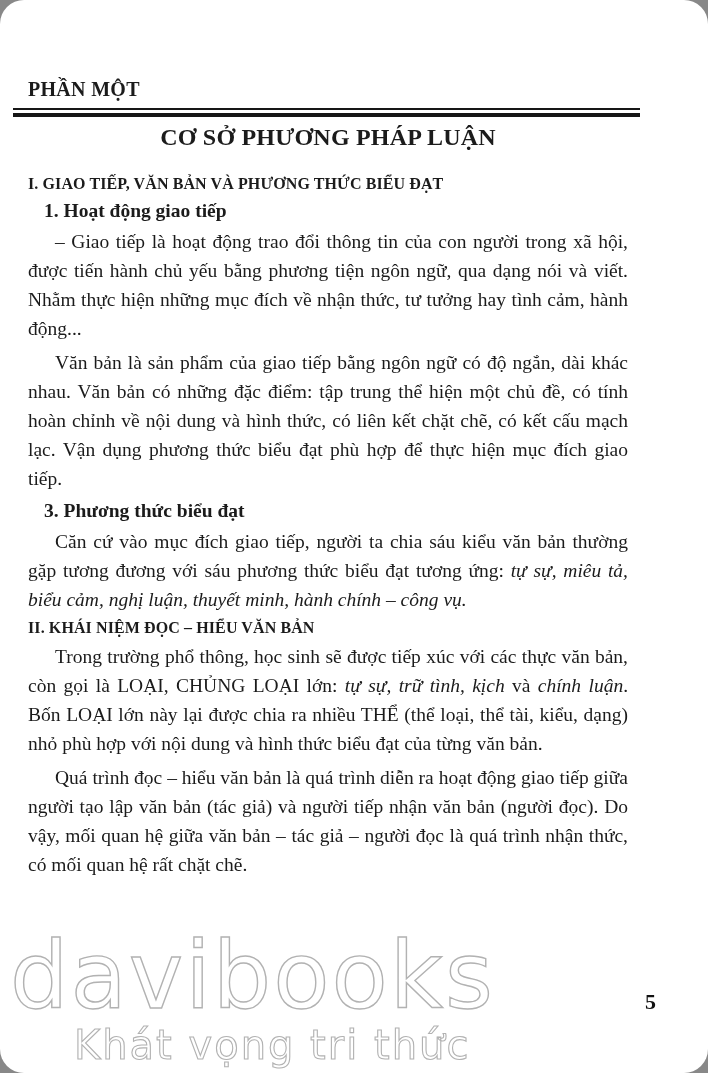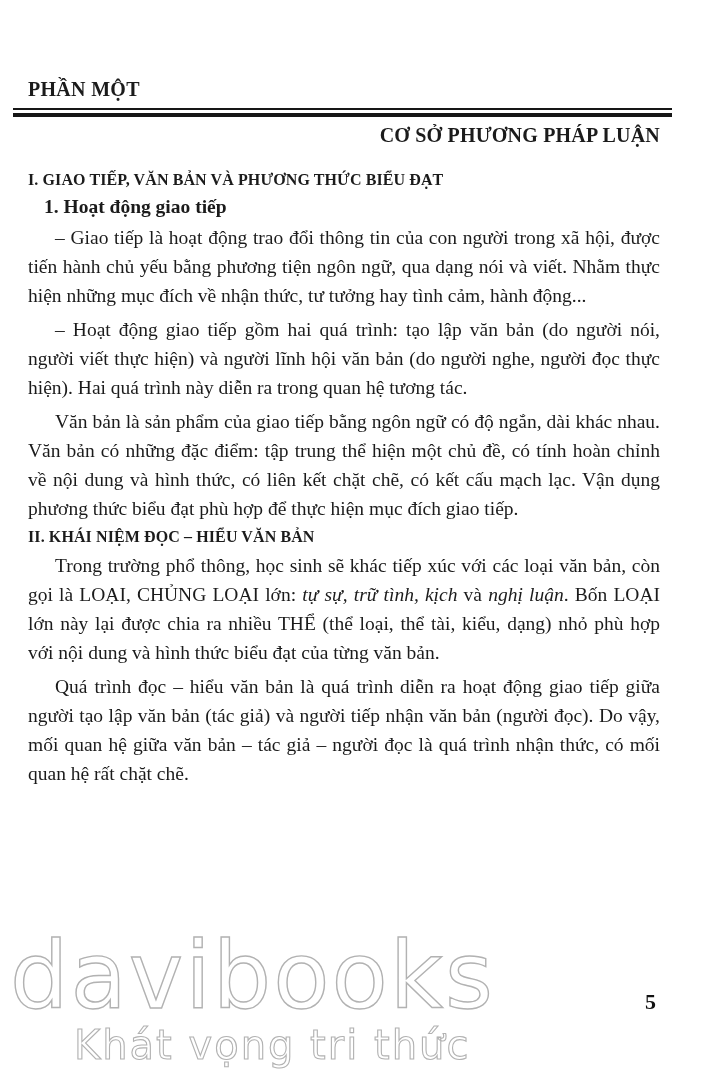--- a/index.html
+++ b/index.html
@@ -6,21 +6,22 @@
   .page {
     position: relative;
     width: 708px;
     height: 1073px;
     margin: 0 auto;
     background: #ffffff;
     overflow: hidden;
     font-family: "Liberation Serif", "DejaVu Serif", serif;
     color: #1b1b1b;
     box-sizing: border-box;
-    padding: 78px 48px 0 28px;
+    padding: 78px 80px 0 28px;
+    border-radius: 24px;
   }
   .part-label {
     font-size: 20px;
     font-weight: bold;
     letter-spacing: 0.3px;
   }
   .main-title {
     margin-top: 9px;
     text-align: center;
     font-size: 27px;
@@ -29,22 +30,22 @@
     line-height: 1.2;
   }
   .title-rule {
     margin: 7px -12px 0 -15px;
     height: 3px;
     border-top: 2px solid #161616;
     border-bottom: 4px solid #161616;
   }
   .chapter-title {
     margin-top: 7px;
-    text-align: right;
-    font-size: 20px;
+    text-align: center;
+    font-size: 24px;
     font-weight: bold;
     letter-spacing: 0.2px;
   }
   .sec-heading {
     margin-top: 24px;
     font-size: 16px;
     font-weight: bold;
     letter-spacing: 0.1px;
   }
   .sec-heading.second {
@@ -111,30 +112,31 @@
   <div class="title-rule"></div>
 
   <div class="chapter-title">CƠ SỞ PHƯƠNG PHÁP LUẬN</div>
 
   <div class="sec-heading">I. GIAO TIẾP, VĂN BẢN VÀ PHƯƠNG THỨC BIỂU ĐẠT</div>
 
   <div class="sub-heading">1. Hoạt động giao tiếp</div>
 
   <p class="para">– Giao tiếp là hoạt động trao đổi thông tin của con người trong xã hội, được tiến hành chủ yếu bằng phương tiện ngôn ngữ, qua dạng nói và viết. Nhằm thực hiện những mục đích về nhận thức, tư tưởng hay tình cảm, hành động...</p>
 
-  <p class="para">– Hoạt động giao tiếp gồm hai quá trình: tạo lập văn bản (do người nói, người viết thực hiện) và người lĩnh hội văn bản (do người nghe, người đọc thực hiện). Hai quá trình này diễn ra trong quan hệ tương tác.</p>
 
 
   <p class="para">Văn bản là sản phẩm của giao tiếp bằng ngôn ngữ có độ ngắn, dài khác nhau. Văn bản có những đặc điểm: tập trung thể hiện một chủ đề, có tính hoàn chỉnh về nội dung và hình thức, có liên kết chặt chẽ, có kết cấu mạch lạc. Vận dụng phương thức biểu đạt phù hợp để thực hiện mục đích giao tiếp.</p>
 
+  <div class="sub-heading">3. Phương thức biểu đạt</div>
 
+  <p class="para"><span>Căn cứ vào mục đích giao tiếp, người ta chia sáu kiểu văn bản thường gặp tương đương với sáu phương thức biểu đạt tương ứng: </span><span class="it">tự sự, miêu tả, biểu cảm, nghị luận, thuyết minh, hành chính – công vụ.</span></p>
 
   <div class="sec-heading second">II. KHÁI NIỆM ĐỌC – HIỂU VĂN BẢN</div>
 
-  <p class="para"><span>Trong trường phổ thông, học sinh sẽ khác tiếp xúc với các loại văn bản, còn gọi là LOẠI, CHỦNG LOẠI lớn: </span><span class="it">tự sự, trữ tình, kịch</span><span> và </span><span class="it">nghị luận</span><span>. Bốn LOẠI lớn này lại được chia ra nhiều THỂ (thể loại, thể tài, kiểu, dạng) nhỏ phù hợp với nội dung và hình thức biểu đạt của từng văn bản.</span></p>
+  <p class="para"><span>Trong trường phổ thông, học sinh sẽ được tiếp xúc với các thực văn bản, còn gọi là LOẠI, CHỦNG LOẠI lớn: </span><span class="it">tự sự, trữ tình, kịch</span><span> và </span><span class="it">chính luận</span><span>. Bốn LOẠI lớn này lại được chia ra nhiều THỂ (thể loại, thể tài, kiểu, dạng) nhỏ phù hợp với nội dung và hình thức biểu đạt của từng văn bản.</span></p>
 
   <p class="para">Quá trình đọc – hiểu văn bản là quá trình diễn ra hoạt động giao tiếp giữa người tạo lập văn bản (tác giả) và người tiếp nhận văn bản (người đọc). Do vậy, mối quan hệ giữa văn bản – tác giả – người đọc là quá trình nhận thức, có mối quan hệ rất chặt chẽ.</p>
 
   <div class="watermark">
     <div class="wm-brand">davibooks</div>
     <div class="wm-tagline">Khát vọng tri thức</div>
   </div>
 
   <div class="page-number">5</div>
 

